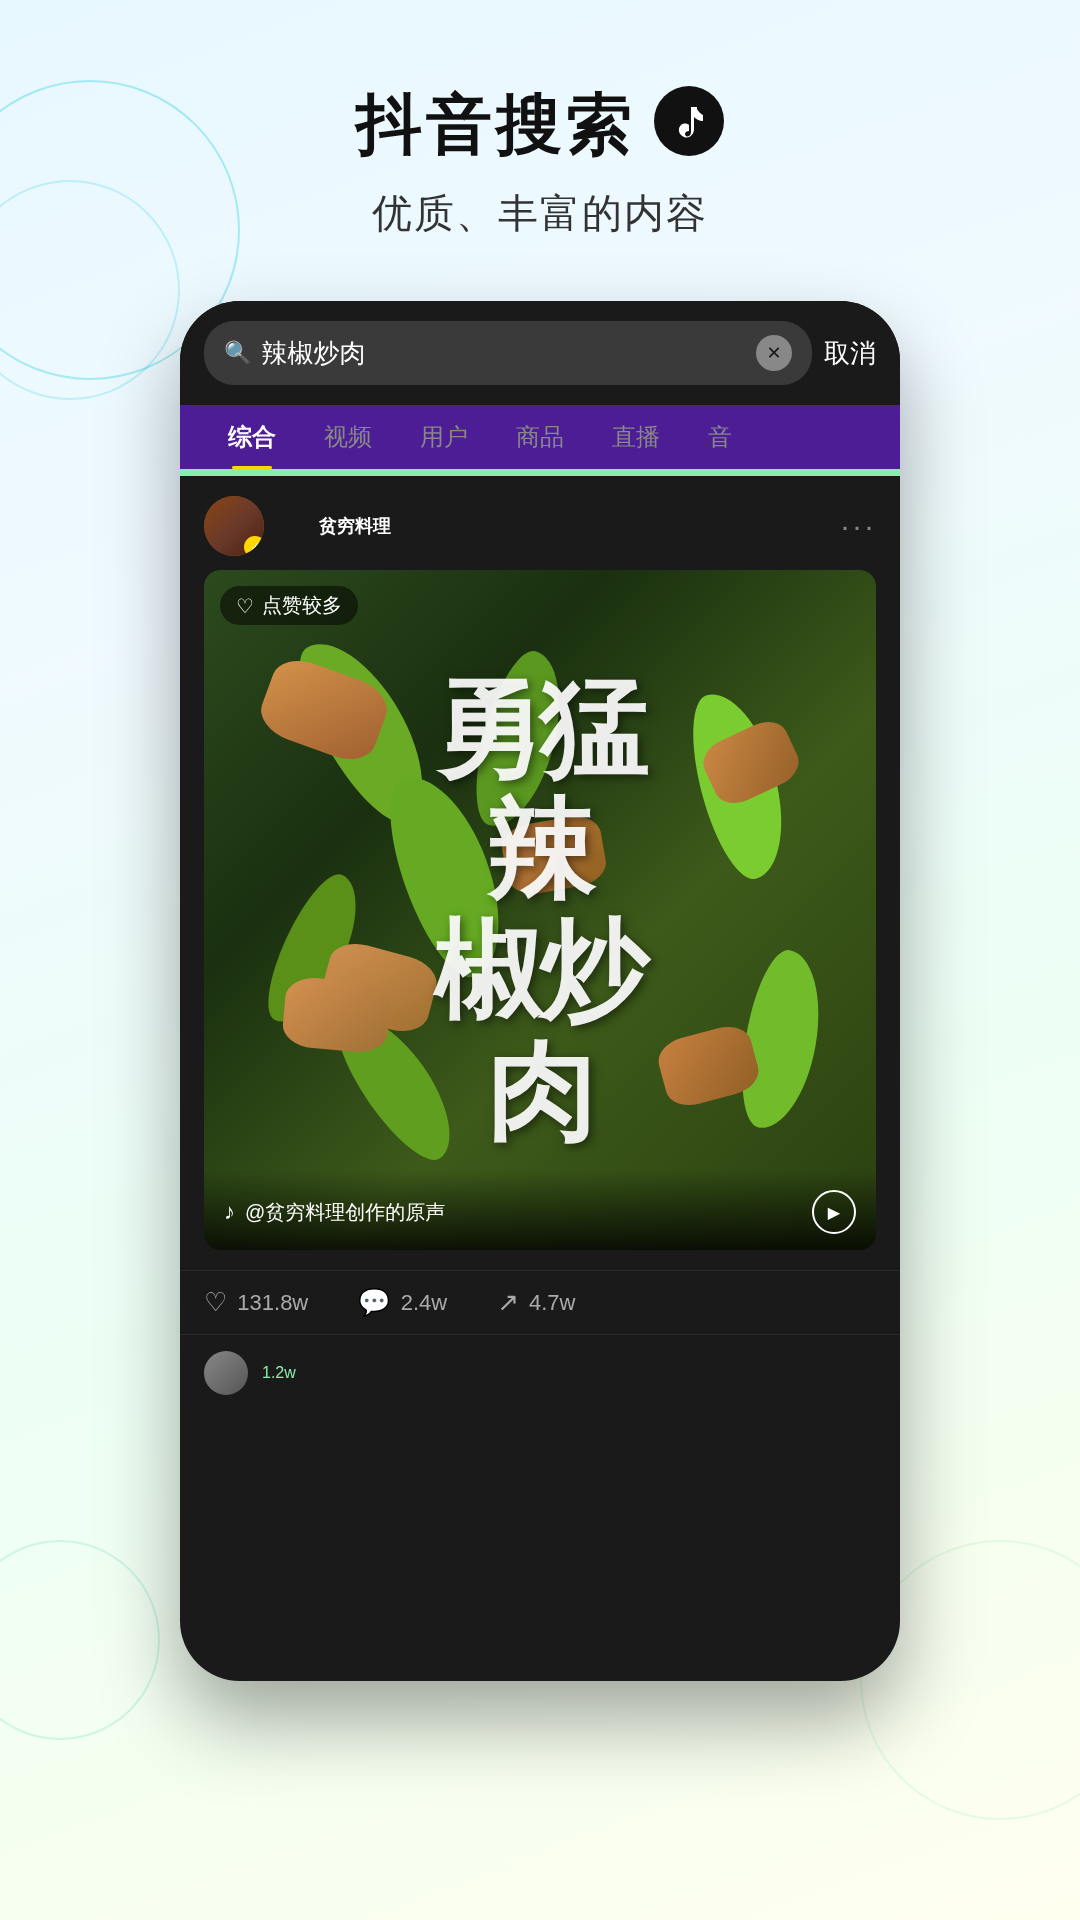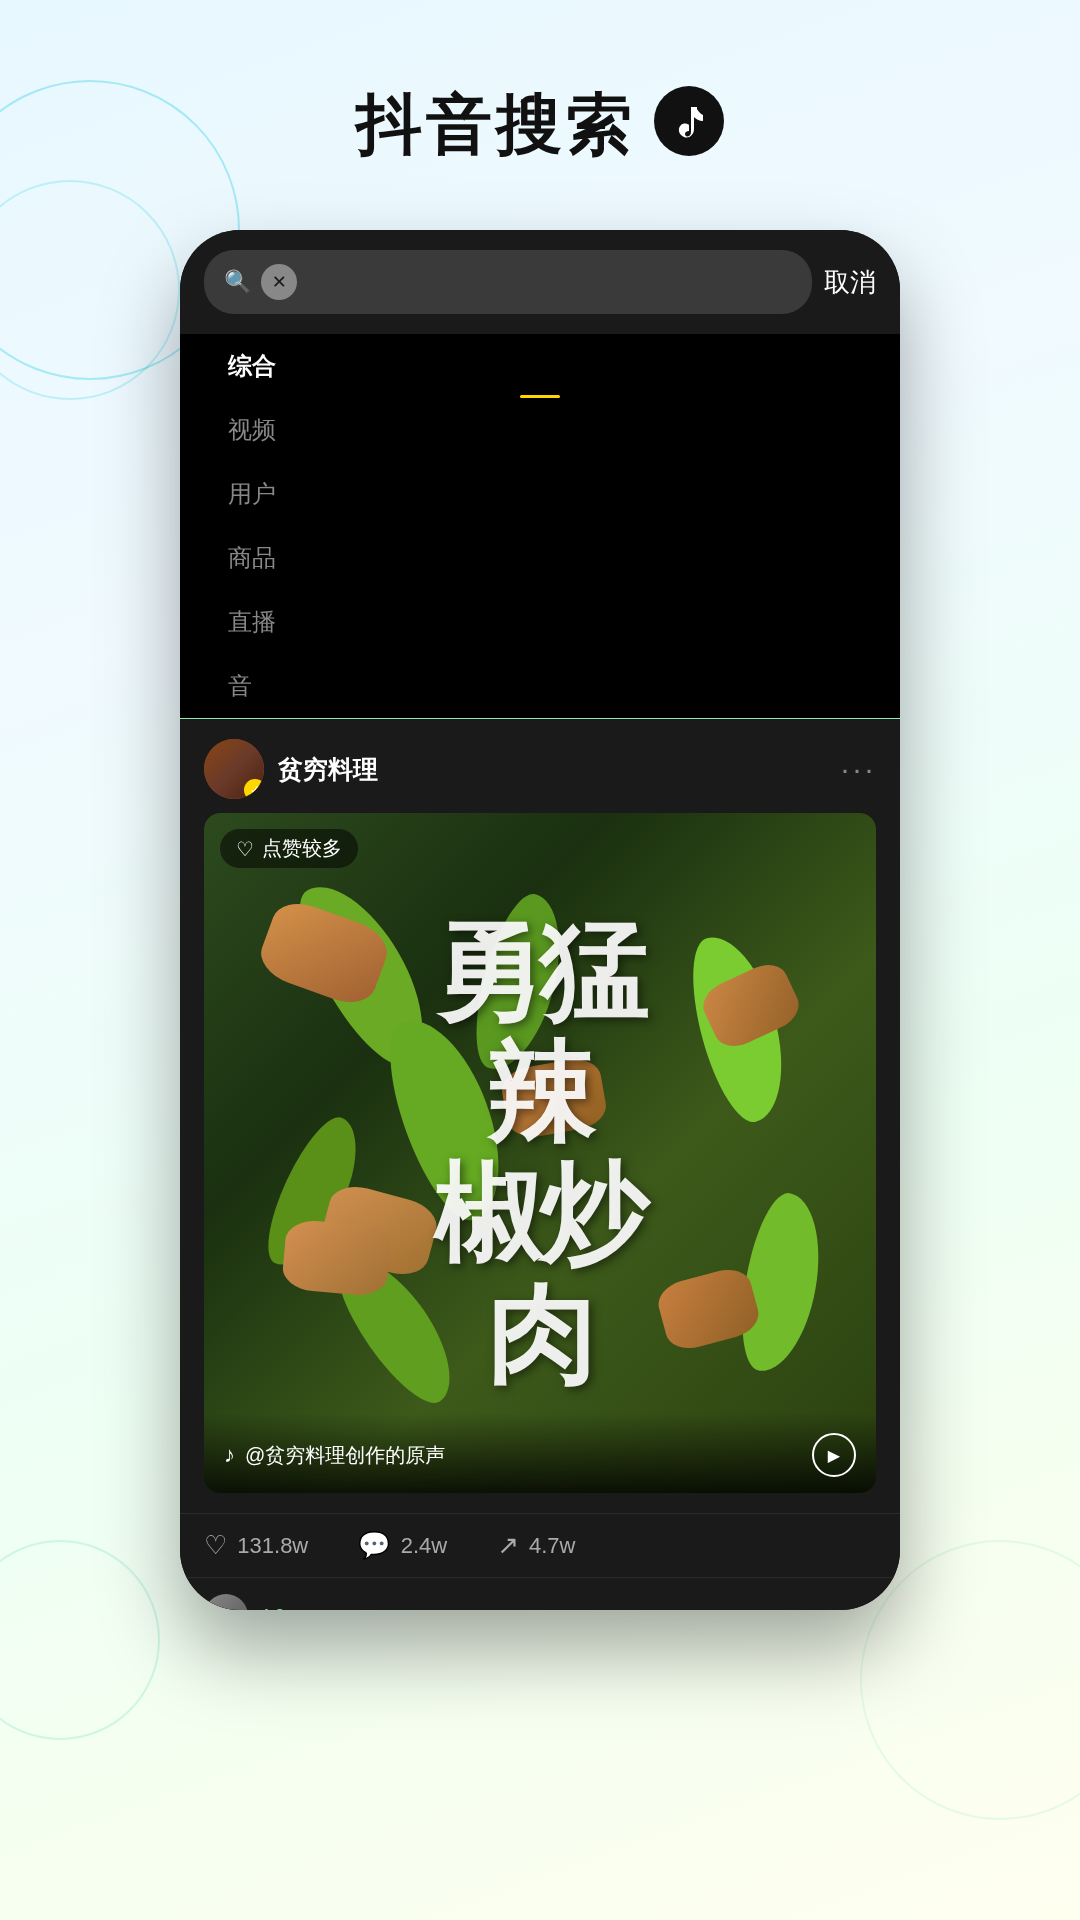--- a/index.html
+++ b/index.html
@@ -157,24 +157,23 @@
 
     .search-cancel {
       color: #fff;
       font-size: 26px;
       white-space: nowrap;
     }
 
     
     .nav-tabs {
       display: flex;
-      background: #000000;
+      background: #4c1d95;
       padding: 0 24px;
-      border-bottom: 1px solid #86efac;
-      flex-direction: column;
+      border-bottom: 7px solid #86efac;
     }
 
     .nav-tab {
       padding: 16px 24px;
       color: #888;
       font-size: 24px;
       position: relative;
     }
 
     .nav-tab.active {
@@ -240,22 +239,23 @@
       border-radius: 50%;
       display: flex;
       align-items: center;
       justify-content: center;
       font-size: 12px;
       color: #fff;
     }
 
     .username {
       color: #fff;
-      font-size: 25px;
+      font-size: 18px;
       font-weight: bold;
+      margin-left: 41px;
     }
 
     .more-icon {
       color: #888;
       font-size: 30px;
       letter-spacing: 2px;
     }
 
     .post-desc {
       color: #ccc;
@@ -459,28 +459,30 @@
 
 <div class="header">
   <div class="header-title">
     <span>抖音搜索</span>
     <span class="douyin-logo">
       <svg width="40" height="40" viewBox="0 0 40 40" fill="white">
         <path d="M28 8 C28 8 30 12 34 14 L34 20 C30 20 27 18 25 16 L25 28 C25 34 20 38 15 36 C10 34 8 28 12 24 C14 22 18 22 20 24 L20 30 C18 30 16 31 16 33 C16 35 18 36 20 35 C22 34 22 32 22 28 L22 6 L28 6 Z" fill="white"></path>
       </svg>
     </span>
   </div>
+  <div class="header-subtitle">优质、丰富的内容</div>
 </div>
 
 <div class="phone-wrapper">
   <div class="phone">
 
     <div class="search-bar">
       <div class="search-input-area">
         <span class="search-icon">🔍</span>
+        <span class="search-text">辣椒炒肉</span>
         <div class="search-clear">✕</div>
       </div>
       <span class="search-cancel">取消</span>
     </div>
 
     <div class="nav-tabs">
       <div class="nav-tab active">
         <span>综合</span>
       </div>
       <div class="nav-tab">

